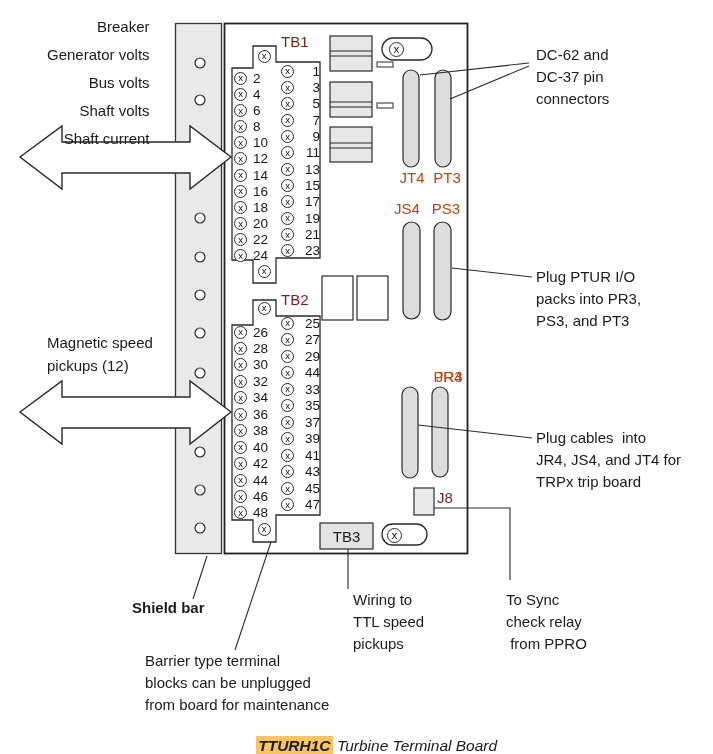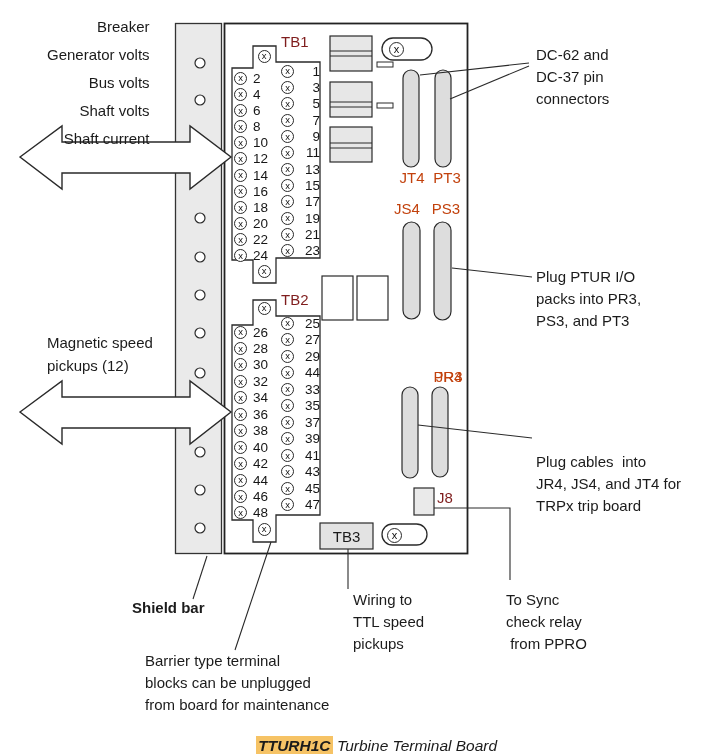--- a/index.html
+++ b/index.html
@@ -109,21 +109,21 @@
 Shaft volts
 Shaft current</div>
   <div class="lbl mag" style="left:47px;top:331px;">Magnetic speed
 pickups (12)</div>
   <div class="lbl" style="left:536px;top:44px;">DC-62 and
 DC-37 pin
 connectors</div>
   <div class="lbl" style="left:536px;top:266px;">Plug PTUR I/O
 packs into PR3,
 PS3, and PT3</div>
-  <div class="lbl" style="left:536px;top:427px;margin-top:24px;">Plug cables  into
+  <div class="lbl" style="left:536px;top:427px;">Plug cables  into
 JR4, JS4, and JT4 for
 TRPx trip board</div>
   <div class="lbl" style="left:506px;top:589px;">To Sync
 check relay
  from PPRO</div>
   <div class="lbl" style="left:353px;top:589px;">Wiring to
 TTL speed
 pickups</div>
   <div class="lbl" style="left:132px;top:597px;font-weight:bold;">Shield bar</div>
   <div class="lbl" style="left:145px;top:650px;">Barrier type terminal

